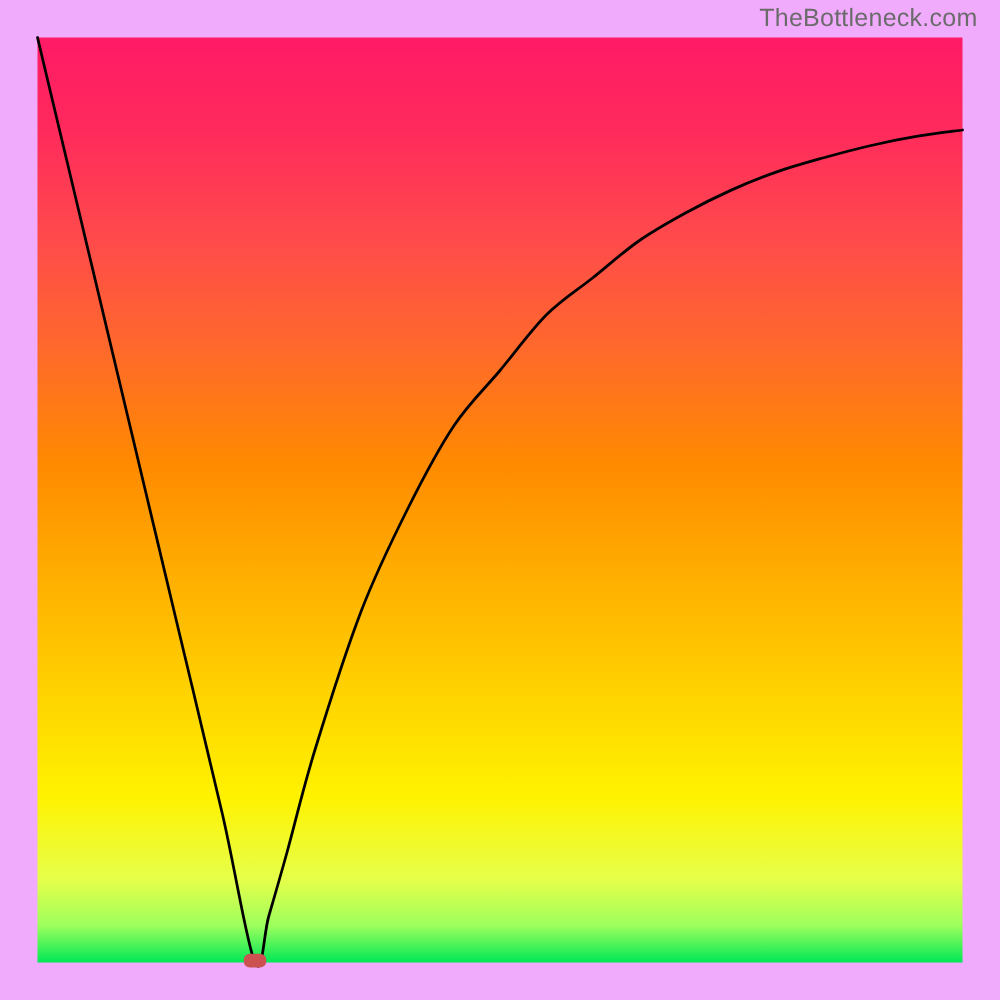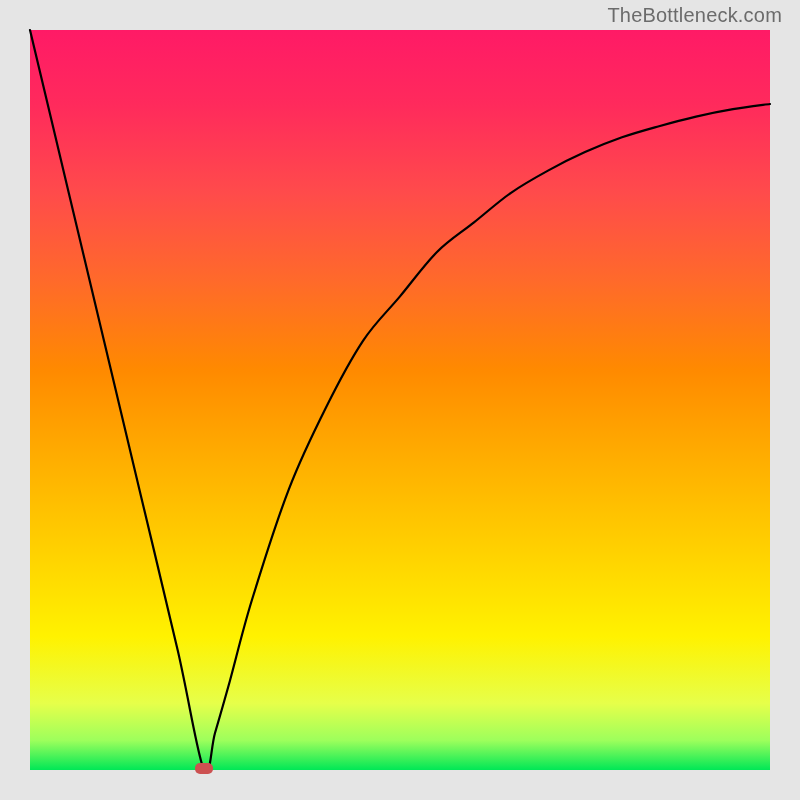--- a/index.html
+++ b/index.html
@@ -8,21 +8,21 @@
     width: 800px;
     height: 800px;
     overflow: hidden;
     background: #000;
     font-family: Arial, Helvetica, sans-serif;
   }
   .frame {
     position: relative;
     width: 800px;
     height: 800px;
-    background: #e5e5e5;
+    background: #f0abfc;
   }
   .watermark {
     position: absolute;
     top: 4px;
     right: 18px;
     color: #6b6b6b;
     font-size: 20px;
     font-weight: 500;
     letter-spacing: 0.2px;
     user-select: none;

